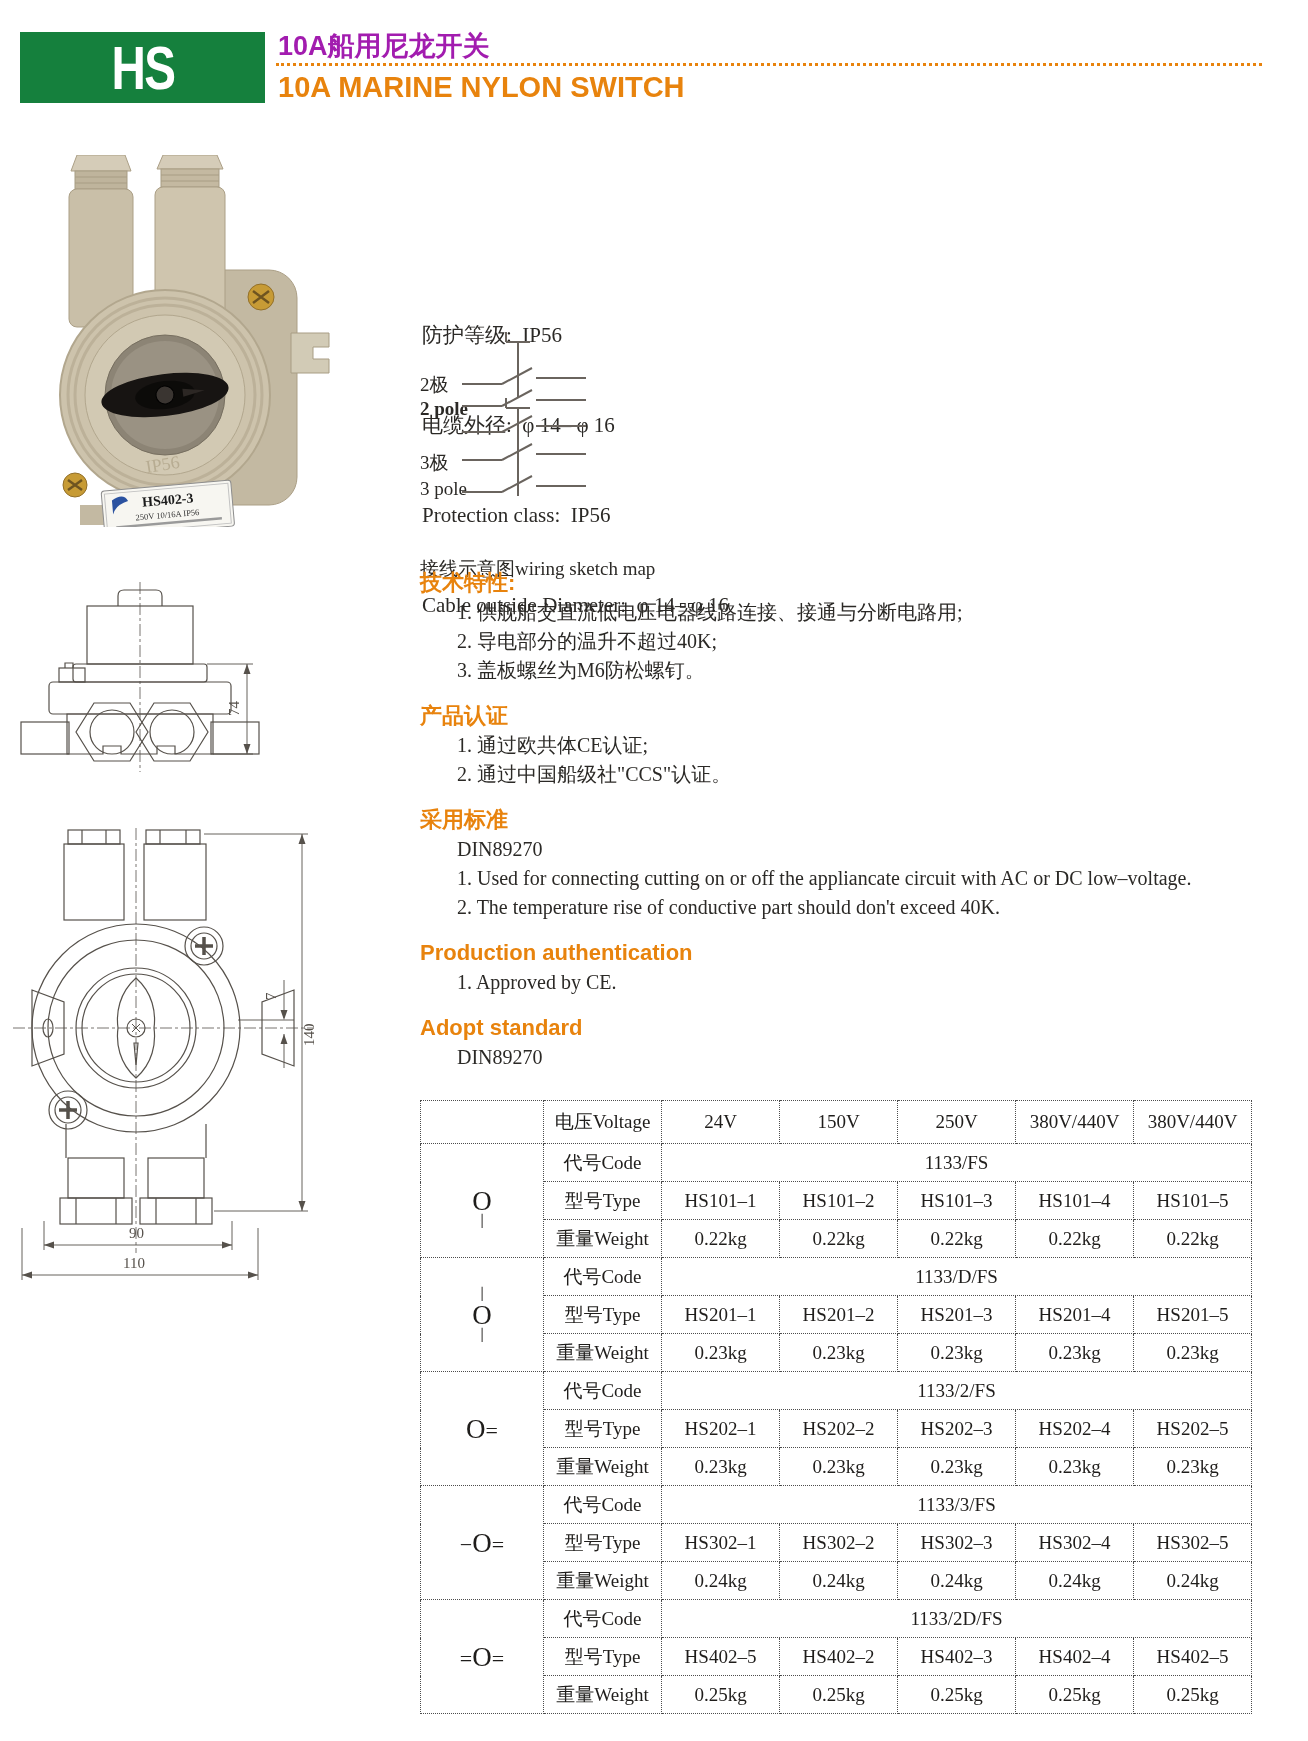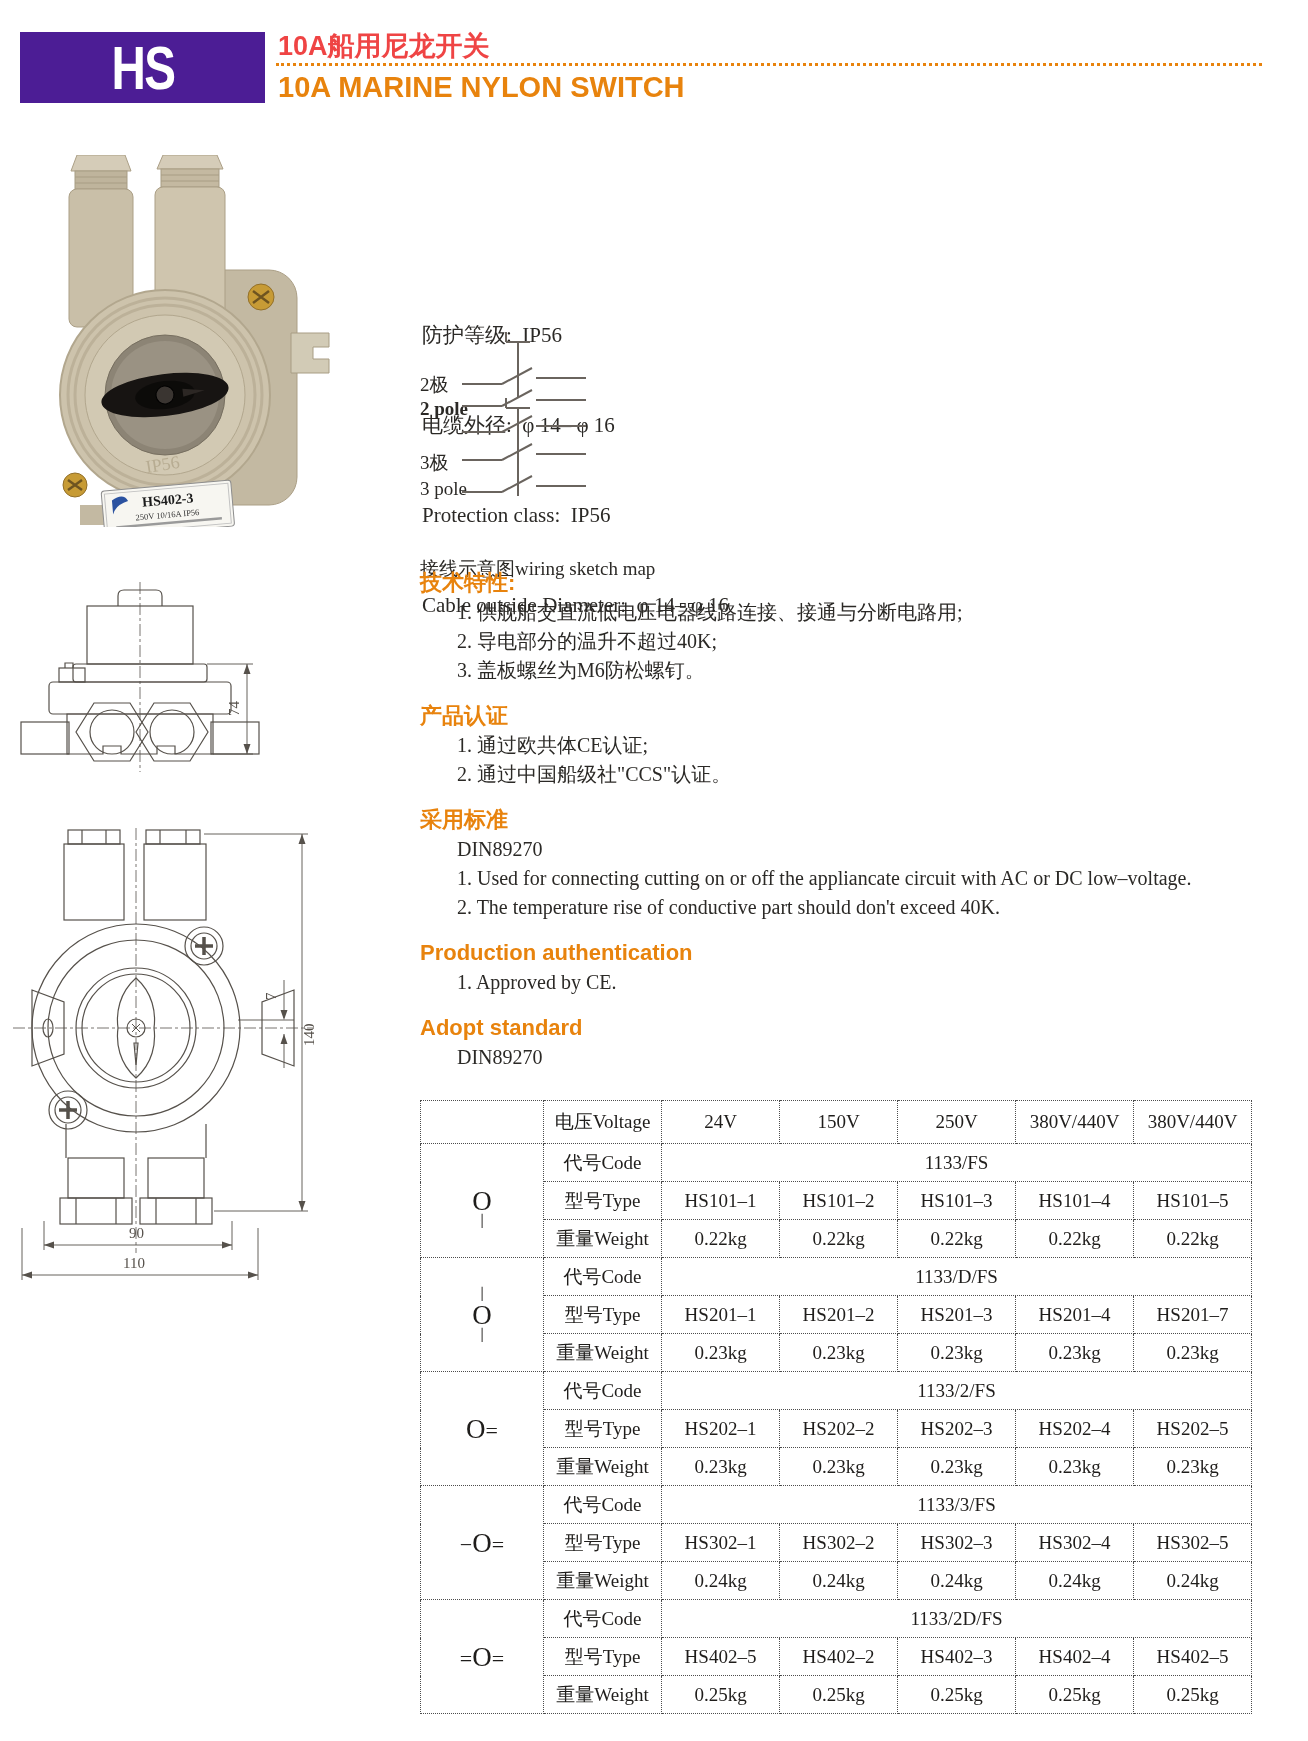--- a/index.html
+++ b/index.html
@@ -1,26 +1,26 @@
 <!DOCTYPE html>
 <html><head>
 <meta charset="utf-8">
 <style>
   html,body{margin:0;padding:0;background:#ffffff;}
   .page{position:relative;width:1308px;height:1741px;background:#fff;overflow:hidden;
         font-family:"Liberation Serif","DejaVu Serif",serif;color:#2b2926;}
   .abs{position:absolute;}
 
   
-  .logo-box{left:20px;top:32px;width:245px;height:71px;background:#4c1d95;
+  .logo-box{left:20px;top:32px;width:245px;height:71px;background:#15803d;
             display:flex;align-items:center;justify-content:center;}
   .logo-text{font-family:"Liberation Sans","DejaVu Sans",sans-serif;font-weight:700;
              font-size:56px;color:#fff;letter-spacing:-2px;transform:scale(.85,1.08);}
   .title-zh{left:278px;top:28px;font-family:"Liberation Sans","DejaVu Sans",sans-serif;
-            font-weight:700;font-size:27px;color:#ef4444;}
+            font-weight:700;font-size:27px;color:#a21caf;}
   .dotline{left:276px;top:63px;width:986px;height:0;border-top:3px dotted #E8830D;}
   .title-en{left:278px;top:71px;font-family:"Liberation Sans","DejaVu Sans",sans-serif;
             font-weight:700;font-size:29px;color:#E8830D;}
 
   
   .specs{left:422px;top:260px;font-size:21px;line-height:30px;white-space:pre-wrap;}
 
   
   .wlabel{font-size:19px;line-height:22px;}
   .caption{left:420px;top:556px;font-size:19px;}
@@ -313,21 +313,21 @@
       </td>
       <td>代号Code</td>
       <td colspan="5">1133/D/FS</td>
     </tr>
     <tr class="bd">
       <td>型号Type</td>
       <td>HS201–1</td>
       <td>HS201–2</td>
       <td>HS201–3</td>
       <td>HS201–4</td>
-      <td>HS201–7</td>
+      <td>HS201–5</td>
     </tr>
     <tr class="bd">
       <td>重量Weight</td>
       <td>0.23kg</td>
       <td>0.23kg</td>
       <td>0.23kg</td>
       <td>0.23kg</td>
       <td>0.23kg</td>
     </tr>
 

